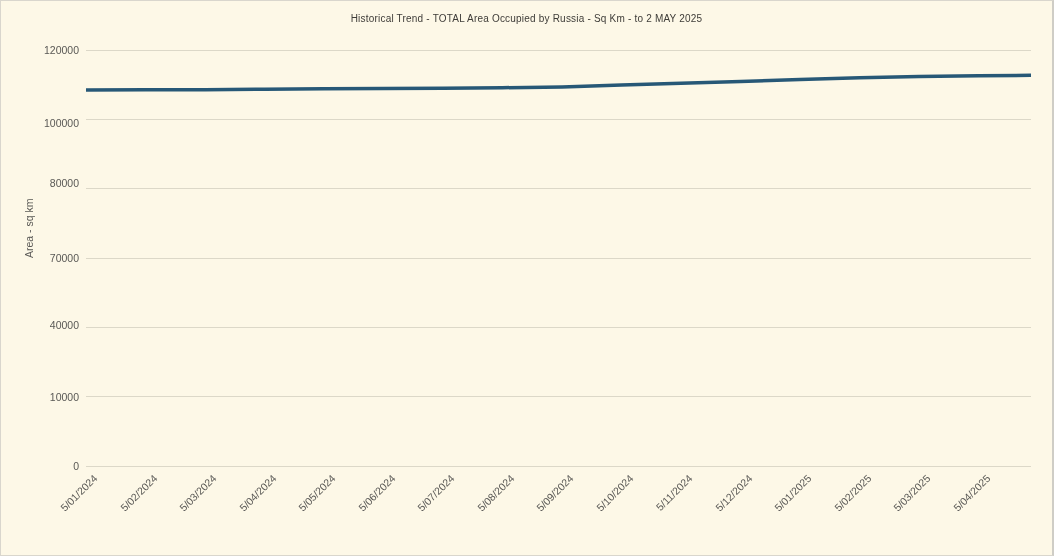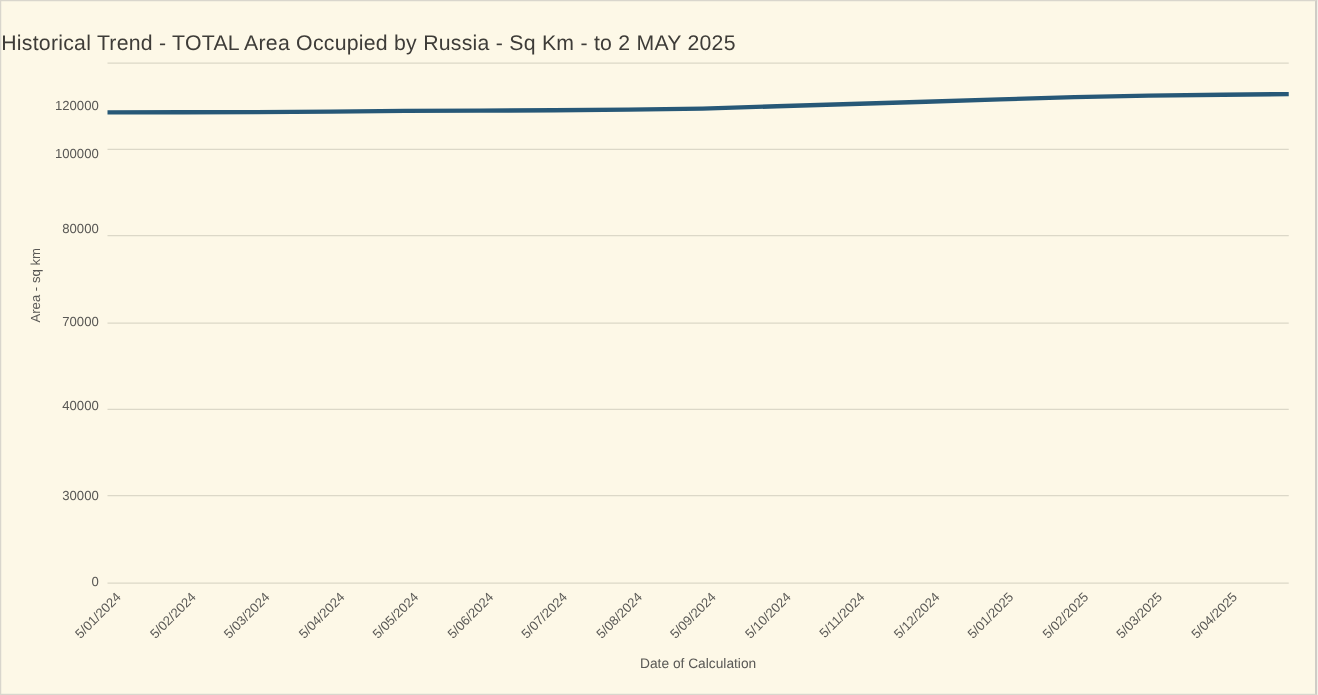--- a/index.html
+++ b/index.html
@@ -13,24 +13,24 @@
     width: 1054px;
     height: 556px;
     box-sizing: border-box;
     overflow: hidden;
     border: 1px solid #d9d6cd;
     border-right: 2px solid #cfcdc6;
   }
   .chart-title {
     position: absolute;
     left: 0;
-    top: 24px;
+    top: 12px;
     width: 100%;
-    text-align: left;
-    font-size: 17px;
+    text-align: center;
+    font-size: 10px;
     font-weight: 500;
     letter-spacing: 0.2px;
   }
   .y-axis-title-wrap {
     position: absolute;
     left: 28px;
     top: 257px;
     width: 0;
     height: 0;
   }
@@ -93,26 +93,26 @@
       <div class="gridline" style="top: 464.5px; background: rgb(220, 216, 200);"></div>
       <div class="gridline" style="top: 395.167px; background: rgb(220, 216, 200);"></div>
       <div class="gridline" style="top: 325.833px; background: rgb(220, 216, 200);"></div>
       <div class="gridline" style="top: 256.5px; background: rgb(220, 216, 200);"></div>
       <div class="gridline" style="top: 187.167px; background: rgb(220, 216, 200);"></div>
       <div class="gridline" style="top: 117.833px; background: rgb(220, 216, 200);"></div>
       <div class="gridline" style="top: 48.5px; background: rgb(220, 216, 200);"></div>
     </div>
   <div id="y-labels">
       <div class="y-tick-label" style="top: 458px; color: rgb(89, 88, 85);">0</div>
-      <div class="y-tick-label" style="top: 388.667px; color: rgb(89, 88, 85);">30000</div>
+      <div class="y-tick-label" style="top: 388.667px; color: rgb(89, 88, 85);">10000</div>
       <div class="y-tick-label" style="top: 317px; color: rgb(89, 88, 85);">40000</div>
       <div class="y-tick-label" style="top: 250px; color: rgb(89, 88, 85);">70000</div>
       <div class="y-tick-label" style="top: 175px; color: rgb(89, 88, 85);">80000</div>
       <div class="y-tick-label" style="top: 115px; color: rgb(89, 88, 85);">100000</div>
-      <div class="y-tick-label" style="top: 42px; color: rgb(89, 88, 85); margin-top: 35px;">120000</div>
+      <div class="y-tick-label" style="top: 42px; color: rgb(89, 88, 85);">120000</div>
     </div>
   <div id="x-labels">
       <div class="x-tick-label" style="left: -10px; top: 471px; color: rgb(89, 88, 85);">5/01/2024</div>
       <div class="x-tick-label" style="left: 49.5px; top: 471px; color: rgb(89, 88, 85);">5/02/2024</div>
       <div class="x-tick-label" style="left: 109px; top: 471px; color: rgb(89, 88, 85);">5/03/2024</div>
       <div class="x-tick-label" style="left: 168.5px; top: 471px; color: rgb(89, 88, 85);">5/04/2024</div>
       <div class="x-tick-label" style="left: 228px; top: 471px; color: rgb(89, 88, 85);">5/05/2024</div>
       <div class="x-tick-label" style="left: 287.5px; top: 471px; color: rgb(89, 88, 85);">5/06/2024</div>
       <div class="x-tick-label" style="left: 347px; top: 471px; color: rgb(89, 88, 85);">5/07/2024</div>
       <div class="x-tick-label" style="left: 406.5px; top: 471px; color: rgb(89, 88, 85);">5/08/2024</div>
@@ -123,14 +123,13 @@
       <div class="x-tick-label" style="left: 704px; top: 471px; color: rgb(89, 88, 85);">5/01/2025</div>
       <div class="x-tick-label" style="left: 763.5px; top: 471px; color: rgb(89, 88, 85);">5/02/2025</div>
       <div class="x-tick-label" style="left: 823px; top: 471px; color: rgb(89, 88, 85);">5/03/2025</div>
       <div class="x-tick-label" style="left: 882.5px; top: 471px; color: rgb(89, 88, 85);">5/04/2025</div>
     </div>
 
   <svg id="plot" class="plot-svg" width="945" height="416" viewBox="0 0 945 416">
       <polyline points="0,39.9 59.5,39.8 119,39.7 178.5,39.3 238,38.7 297.5,38.5 357,38.2 416.5,37.7 476,36.9 535.5,35.0 595,33.2 654.5,31.4 714,29.5 773.5,27.7 833,26.5 892.5,25.8 945,25.3" fill="none" stroke="#275877" stroke-width="3.5" stroke-linejoin="round"></polyline>
     </svg>
 
-  <div class="x-axis-title" style="color: rgb(89, 88, 85);">Date of Calculation</div>
 </div>
 
 </body></html>

